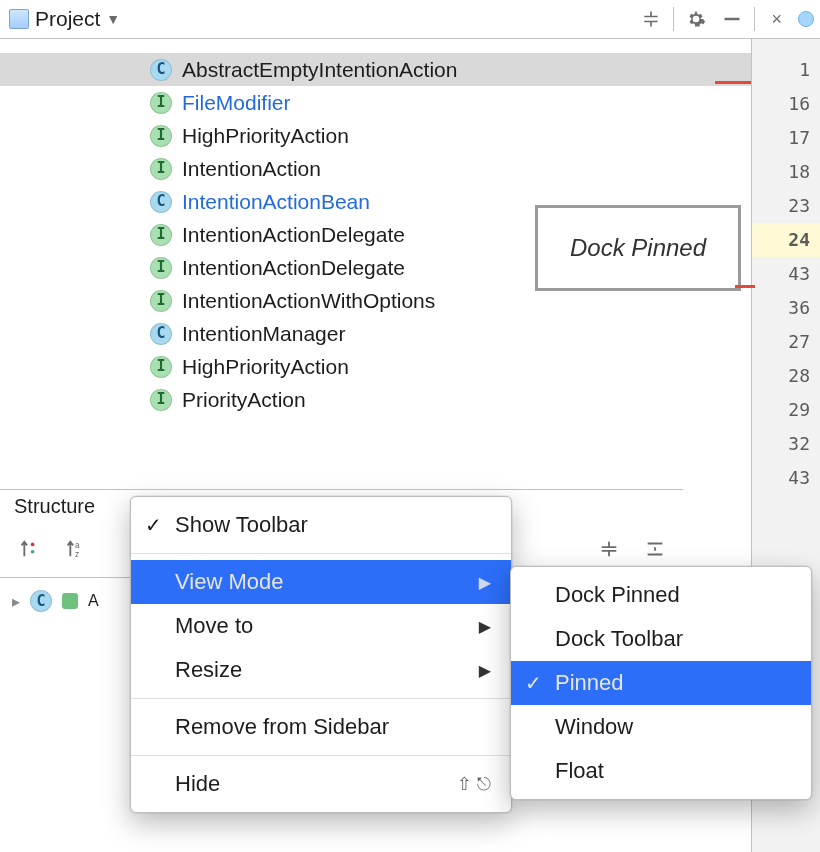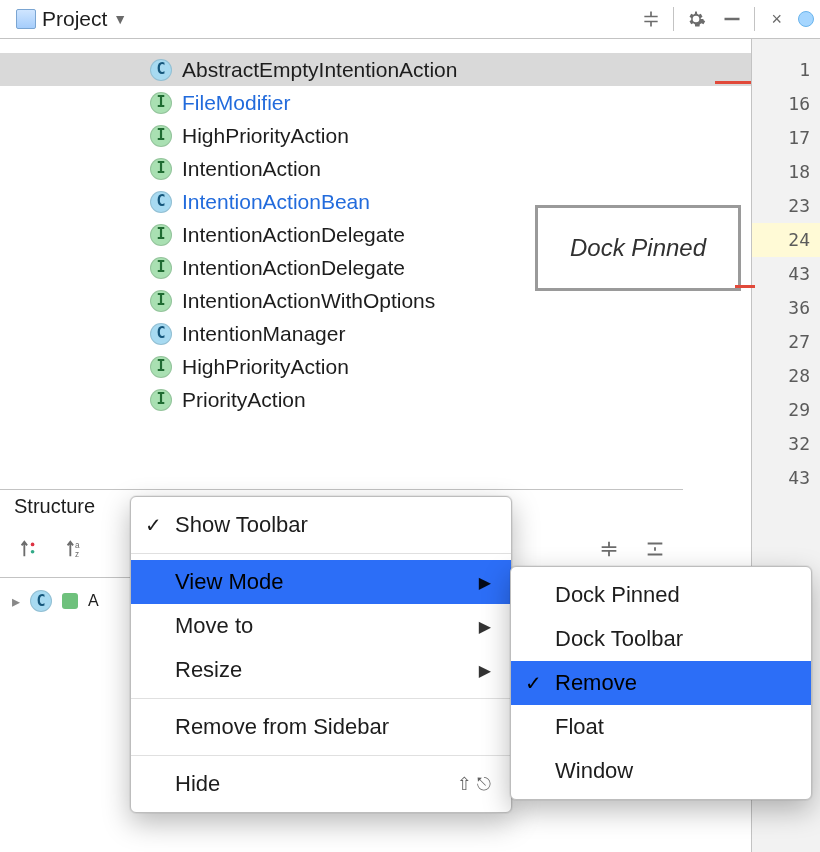--- a/index.html
+++ b/index.html
@@ -33,21 +33,21 @@
     background: var(--tree-bg);
     overflow: hidden; position: relative;
   }
 
   
   .header {
     height: 38px;
     border-bottom: 1px solid var(--border);
     background: var(--tree-bg);
     display: flex; align-items: center;
-    padding: 0 6px 0 16px; gap: 8px;
+    padding: 0 6px 0 9px; gap: 8px;
   }
   .project-select { display:flex; align-items:center; gap:6px; }
   .app-icon {
     width:18px; height:18px;
     background: linear-gradient(#cfe5ff,#a5cdfb);
     border:1px solid #7aa5d2; border-radius:2px;
   }
   .proj-label { font-size:21px; font-weight:500; }
   .chevron-down { color:var(--muted); font-size:14px; }
   .header-gap { flex:1; }
@@ -58,21 +58,21 @@
 
   
   .main { display:flex; height: calc(852px - 38px); }
   .tree { flex:1; position:relative; }
   .gutter {
     width: var(--gutter-w);
     border-left:1px solid var(--border);
     background: var(--gutter-bg);
   }
   .gutter-row { height: var(--row-h); display:flex; align-items:center; justify-content:flex-end; padding-right:10px; font-size:18px; color:#5b5b5b; font-family: Menlo, Consolas, monospace; border-bottom:1px solid transparent; position:relative; }
-  .gutter-row.hl { background: var(--hl-gutter); }
+  .gutter-row.hl { background: var(--hl-gutter); font-weight: bold; }
 
   
   .tree-row { height: var(--row-h); display:flex; align-items:center; padding-left: 150px; gap:10px; font-size:21px; }
   .tree-row.sel { background: var(--sel-row); }
   .tree-row.spacer { padding-left:0; }
   .badge {
     width:22px; height:22px; border-radius:50%;
     display:flex; align-items:center; justify-content:center;
     font: 600 15px/1 Menlo, Consolas, monospace;
     box-shadow: 0 0 0 1px rgba(0,0,0,.12) inset;
@@ -124,21 +124,21 @@
     background: var(--menu-bg);
     border:1px solid var(--menu-border);
     border-radius:6px;
     box-shadow: 0 10px 28px rgba(0,0,0,.28), 0 0 0 1px rgba(0,0,0,.05);
     padding:6px 0;
     font-size:22px;
   }
   .menu { left:130px; top:496px; width:380px; }
   .submenu { left:510px; top:566px; width:300px; }
   .mi { height:44px; display:flex; align-items:center; padding:0 20px 0 44px; position:relative; cursor:pointer; white-space:nowrap; }
-  .mi.hl { background: var(--blue-hl); color:#000000; }
+  .mi.hl { background: var(--blue-hl); color:#e5e5e5; }
   .mi .check { position:absolute; left:14px; font-size:20px; }
   .mi .arrow { margin-left:auto; font-size:16px; color:inherit; opacity:.9; }
   .msep { height:1px; margin:6px 0; background:var(--menu-sep); }
   .mi .shortcut { margin-left:auto; font-size:18px; opacity:.7; }
 </style>
 </head>
 <body>
 
 <div class="header">
   <div class="project-select">
@@ -315,22 +315,22 @@
 <div class="submenu">
   <div id="submenu-items">
       <div class="mi">
         <span>Dock Pinned</span>
       </div>
       <div class="mi">
         <span>Dock Toolbar</span>
       </div>
       <div class="mi hl">
         <span class="check">✓</span>
-        <span>Remove</span>
+        <span>Pinned</span>
+      </div>
+      <div class="mi">
+        <span>Window</span>
       </div>
       <div class="mi">
         <span>Float</span>
       </div>
-      <div class="mi">
-        <span>Window</span>
-      </div>
     </div>
 </div>
 
 </body></html>

